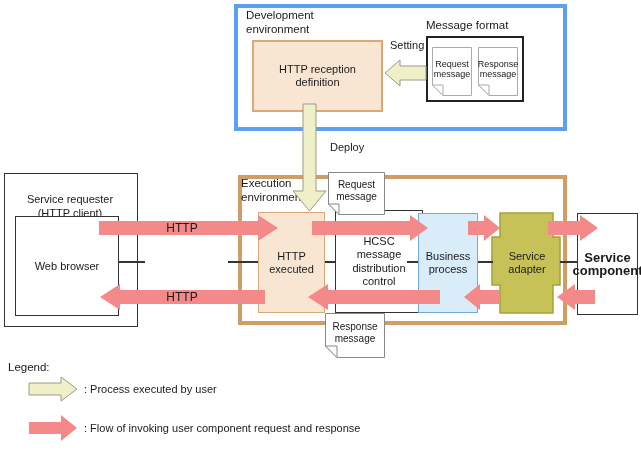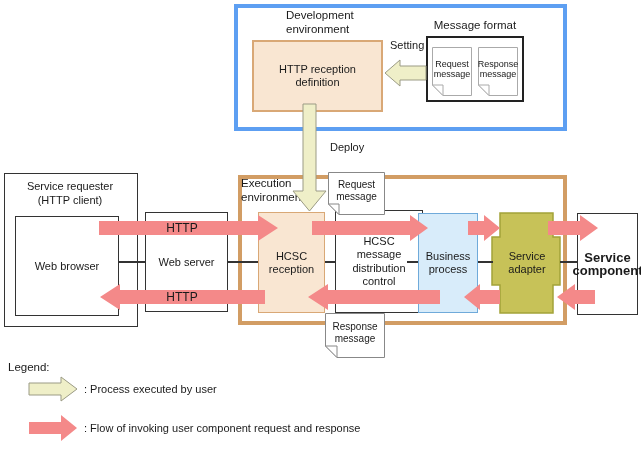--- a/index.html
+++ b/index.html
@@ -42,27 +42,27 @@
   .legend-row { position:absolute; display:flex; align-items:center; }
   .legend-row svg { display:block; }
   .legend-text { margin-left:8px; font-size:11px; white-space:nowrap; }
 </style>
 </head>
 <body>
 
 <div id="stage">
 
   <div class="dev-env"></div>
-  <div class="lbl" style="left:246px; top:8px; width:90px; font-size:11.5px; line-height:14px;margin-left:40px;">Development environment</div>
+  <div class="lbl" style="left:246px; top:8px; width:90px; font-size:11.5px; line-height:14px;">Development environment</div>
 
   <div class="box recv-def center">
     <div class="lbl center" style="position:static; width:110px;">HTTP reception definition</div>
   </div>
 
-  <div class="lbl" style="left:426px; top:19px; width:98px; text-align:center; font-size:11.5px;">Message format</div>
+  <div class="lbl" style="left:426px; top:19px; width:98px; text-align:left; font-size:11.5px;">Message format</div>
   <div class="box msg-format"></div>
 
   <div class="doc doc-sm" style="left:432px; top:47px; width:40px; height:49px;">
     <svg width="40" height="49">
       <path d="M0.5,0.5 H39.5 V48.5 H11 L0.5,38 Z" fill="#fff" stroke="#aaa"></path>
       <path d="M0.5,38 L11,38 L11,48.5 Z" fill="#fff" stroke="#aaa"></path>
     </svg>
     <div class="doc-label">Request message</div>
   </div>
   <div class="doc doc-sm" style="left:478px; top:47px; width:40px; height:49px;">
@@ -73,31 +73,28 @@
     <div class="doc-label">Response message</div>
   </div>
 
   <div class="lbl" style="left:390px; top:39px;">Setting</div>
   <div class="lbl" style="left:330px; top:141px;">Deploy</div>
 
   <div class="exec-env"></div>
   <div class="lbl" style="left:241px; top:177px; width:82px; font-size:11.5px; line-height:13.5px; z-index:3;">Execution environment</div>
 
   <div class="box svc-requester">
-    <div class="lbl center" style="left:10px; top:5px; width:110px; line-height:14px;">Service requester (HTTP client)</div>
+    <div class="lbl center" style="left:10px; top:18px; width:110px; line-height:14px;">Service requester (HTTP client)</div>
   </div>
   <div class="box web-browser center">
     <div class="lbl" style="position:static;">Web browser</div>
   </div>
-  <div class="box web-server center">
-    <div class="lbl" style="position:static;">Web server</div>
-  </div>
 
   <div class="box http-recv center">
-    <div class="lbl center" style="position:static; width:60px;">HCSC reception</div>
+    <div class="lbl center" style="position:static; width:60px;">HTTP executed</div>
   </div>
   <div class="box hcsc center">
     <div class="lbl center" style="position:static; width:70px; line-height:13.5px;">HCSC message distribution control</div>
   </div>
   <div class="box biz-proc center">
     <div class="lbl center" style="position:static; width:52px;">Business process</div>
   </div>
 
   <svg class="abs" style="left:490px; top:211px; z-index:2;" width="72" height="104">
     <polygon points="10,2 63,2 63,26 70,26 70,74 63,74 63,102 10,102 10,74 2,74 2,26 10,26" fill="#c7c258" stroke="#a3a339" stroke-width="1.5"></polygon>

